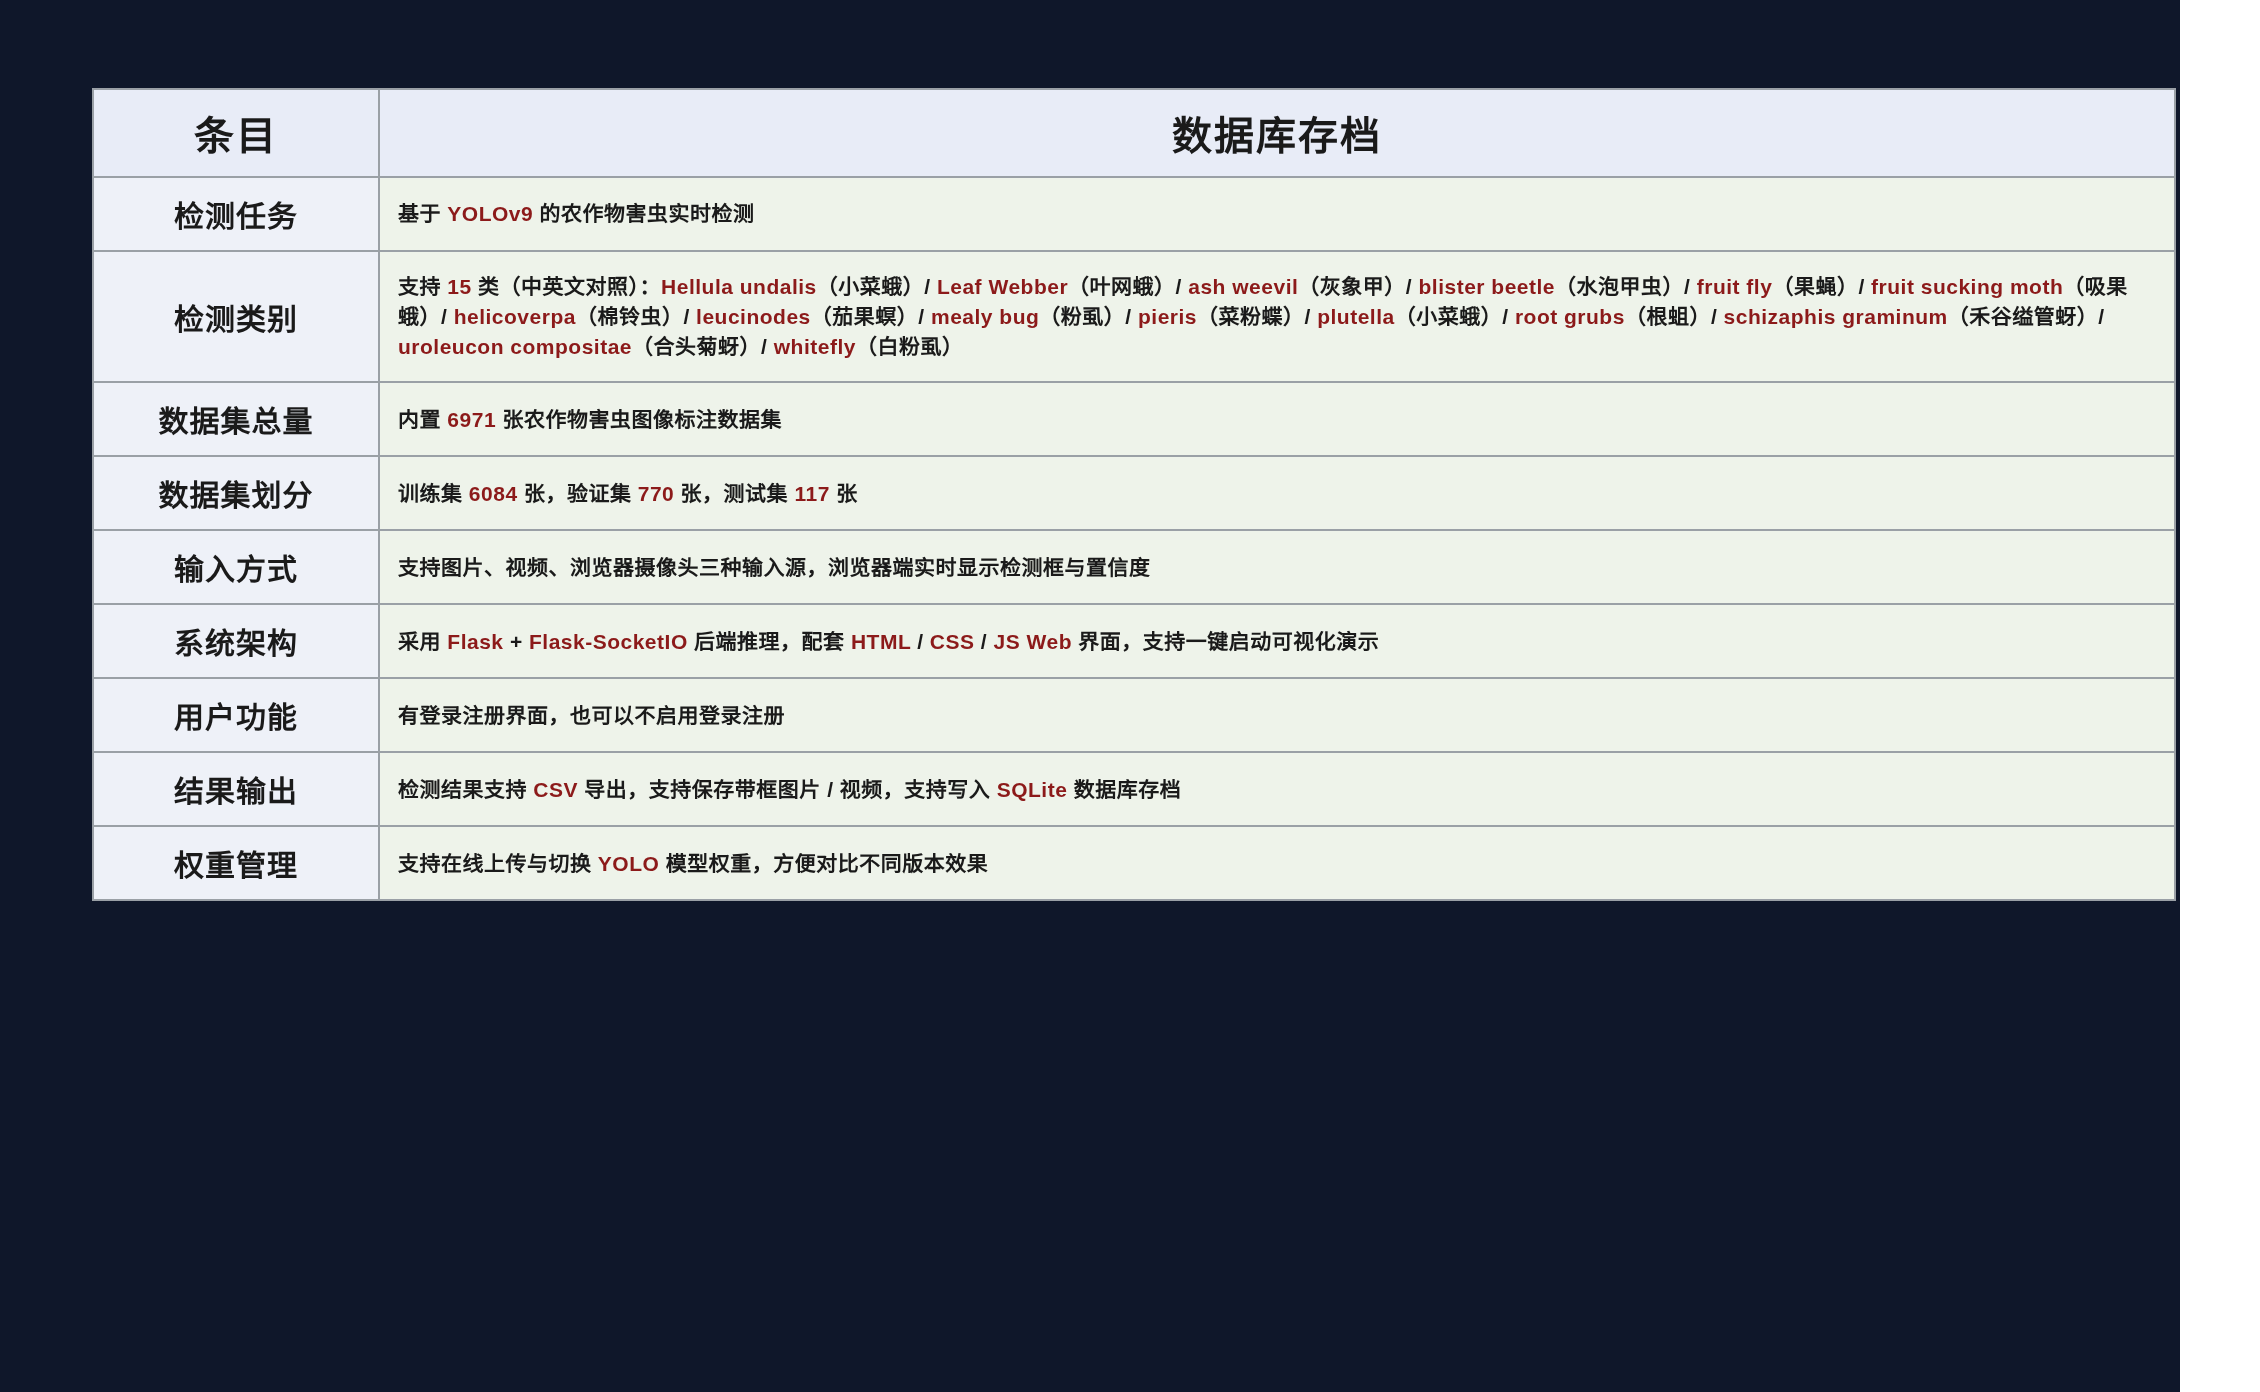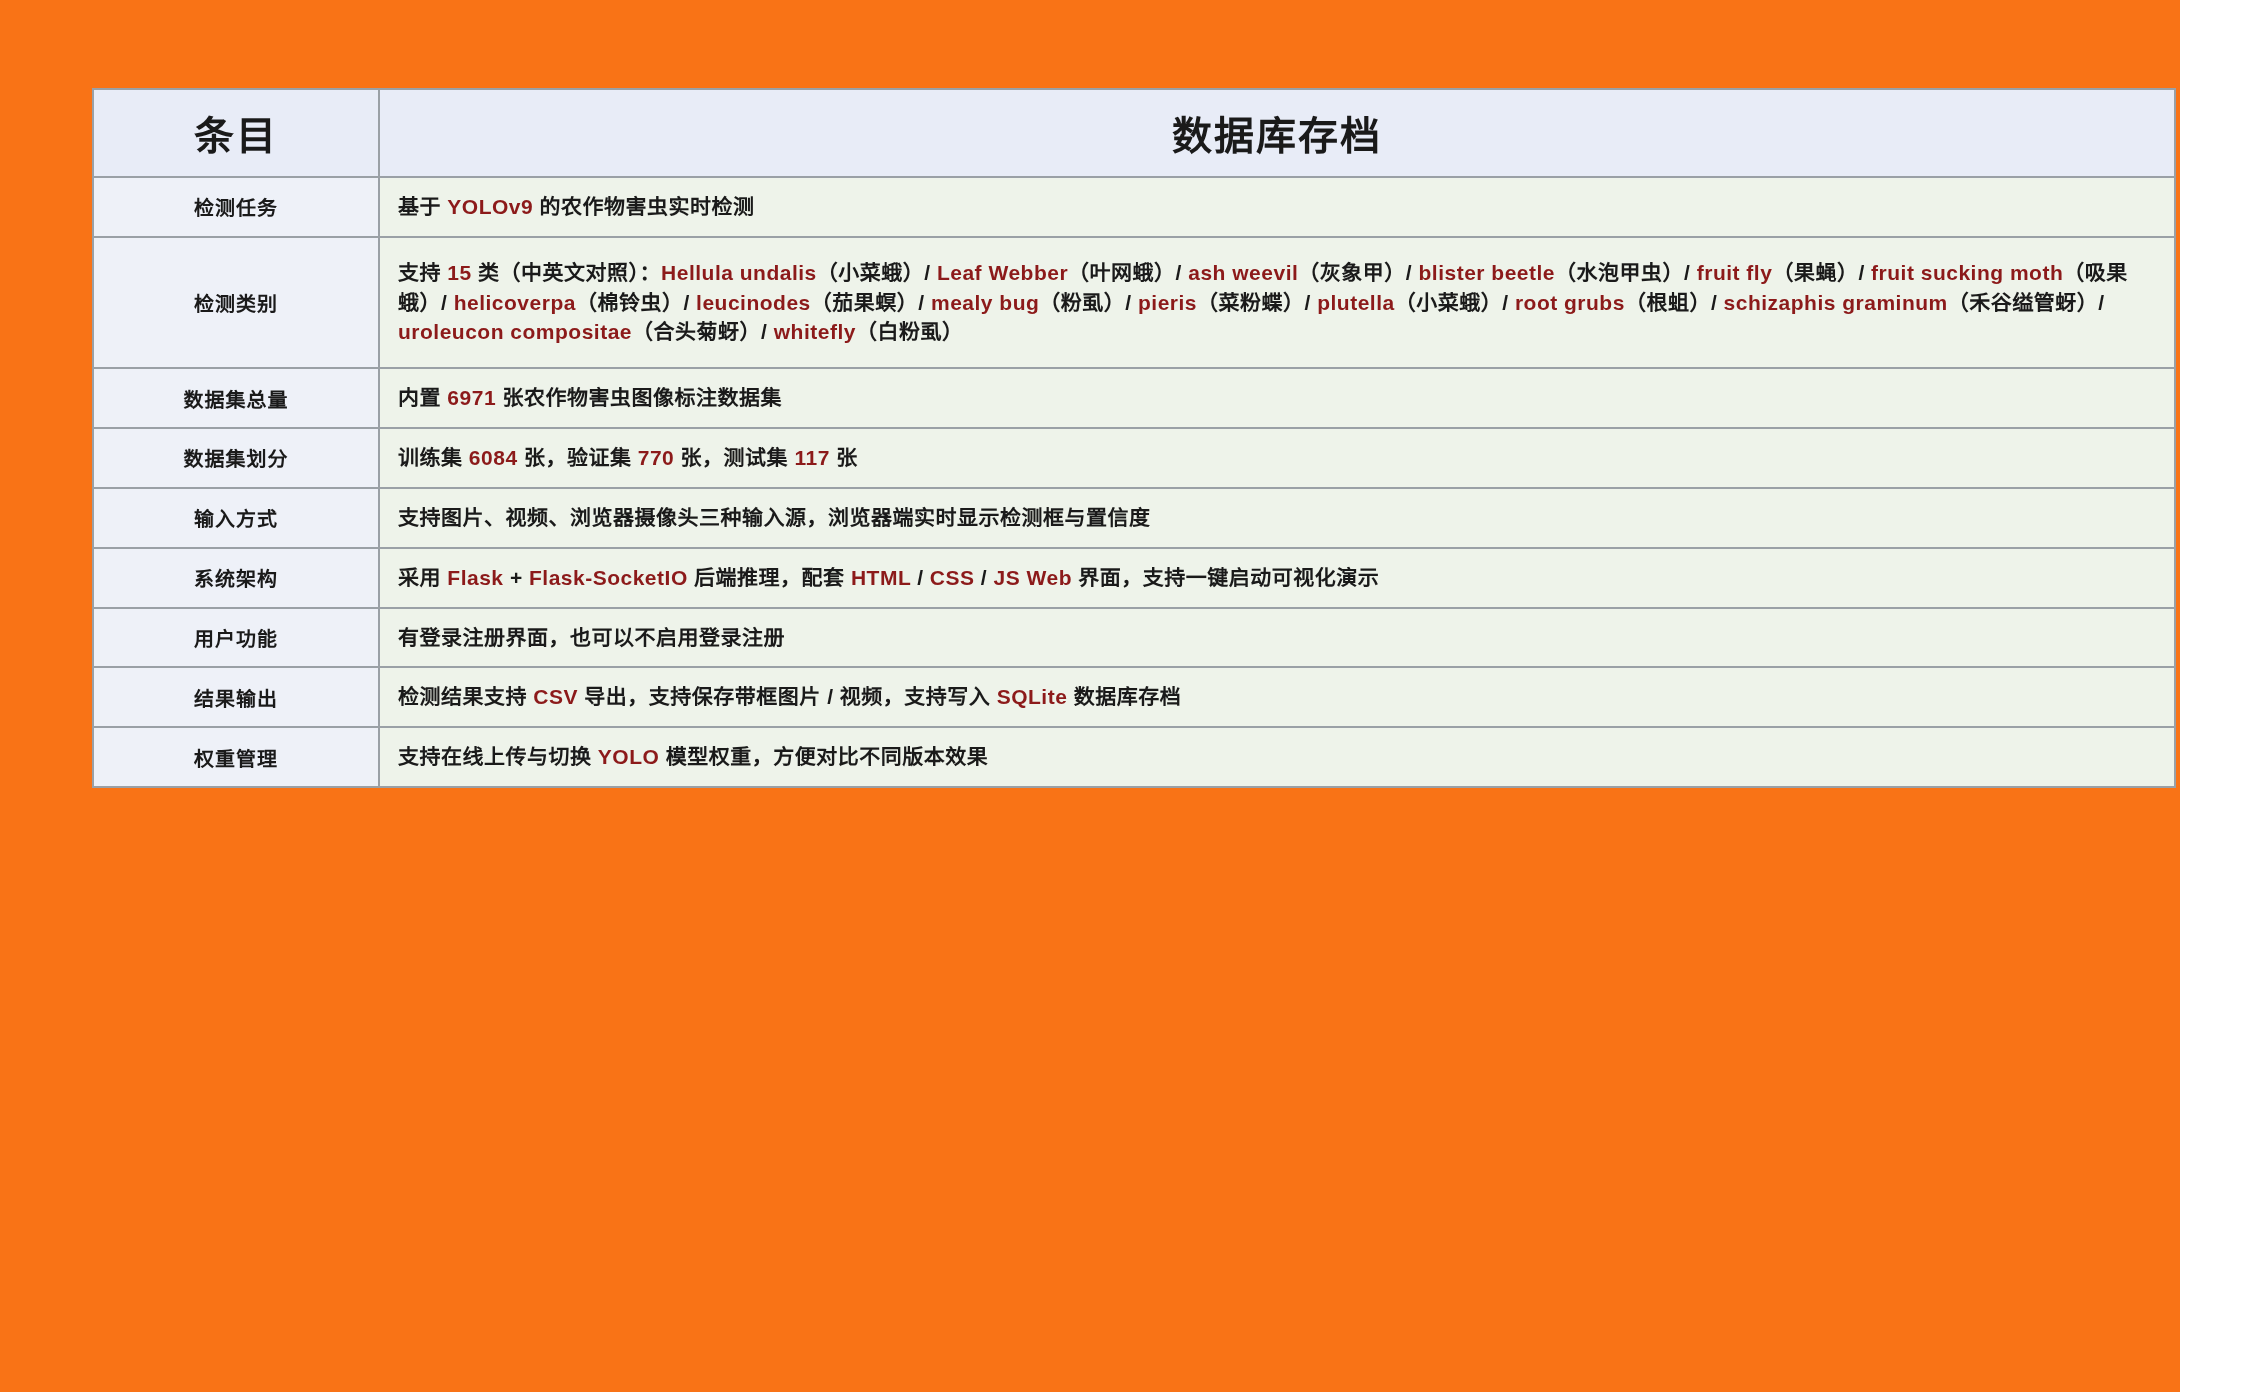--- a/index.html
+++ b/index.html
@@ -7,21 +7,21 @@
     padding: 0;
     background: #ffffff;
     width: 2260px;
     height: 1392px;
     font-family: "Liberation Sans", "DejaVu Sans", sans-serif;
   }
   .page {
     width: 2180px;
     height: 1392px;
     position: relative;
-    background: #f97316;
+    background: #0f172a;
     box-sizing: border-box;
   }
   .table-wrap {
     position: absolute;
     left: 92px;
     top: 88px;
     width: 2084px;
   }
   table.spec {
     border-collapse: collapse;
@@ -41,21 +41,21 @@
     font-size: 40px;
     font-weight: bold;
     color: #1a1a1a;
     padding-top: 22px;
     padding-bottom: 22px;
     letter-spacing: 2px;
   }
   tbody td.label {
     background: #eef1f8;
     text-align: center;
-    font-size: 20px;
+    font-size: 30px;
     font-weight: bold;
     color: #1a1a1a;
     letter-spacing: 1px;
     padding-left: 6px;
     padding-right: 6px;
   }
   tbody td.content {
     background: #eef3ea;
     font-size: 21px;
     font-weight: bold;

